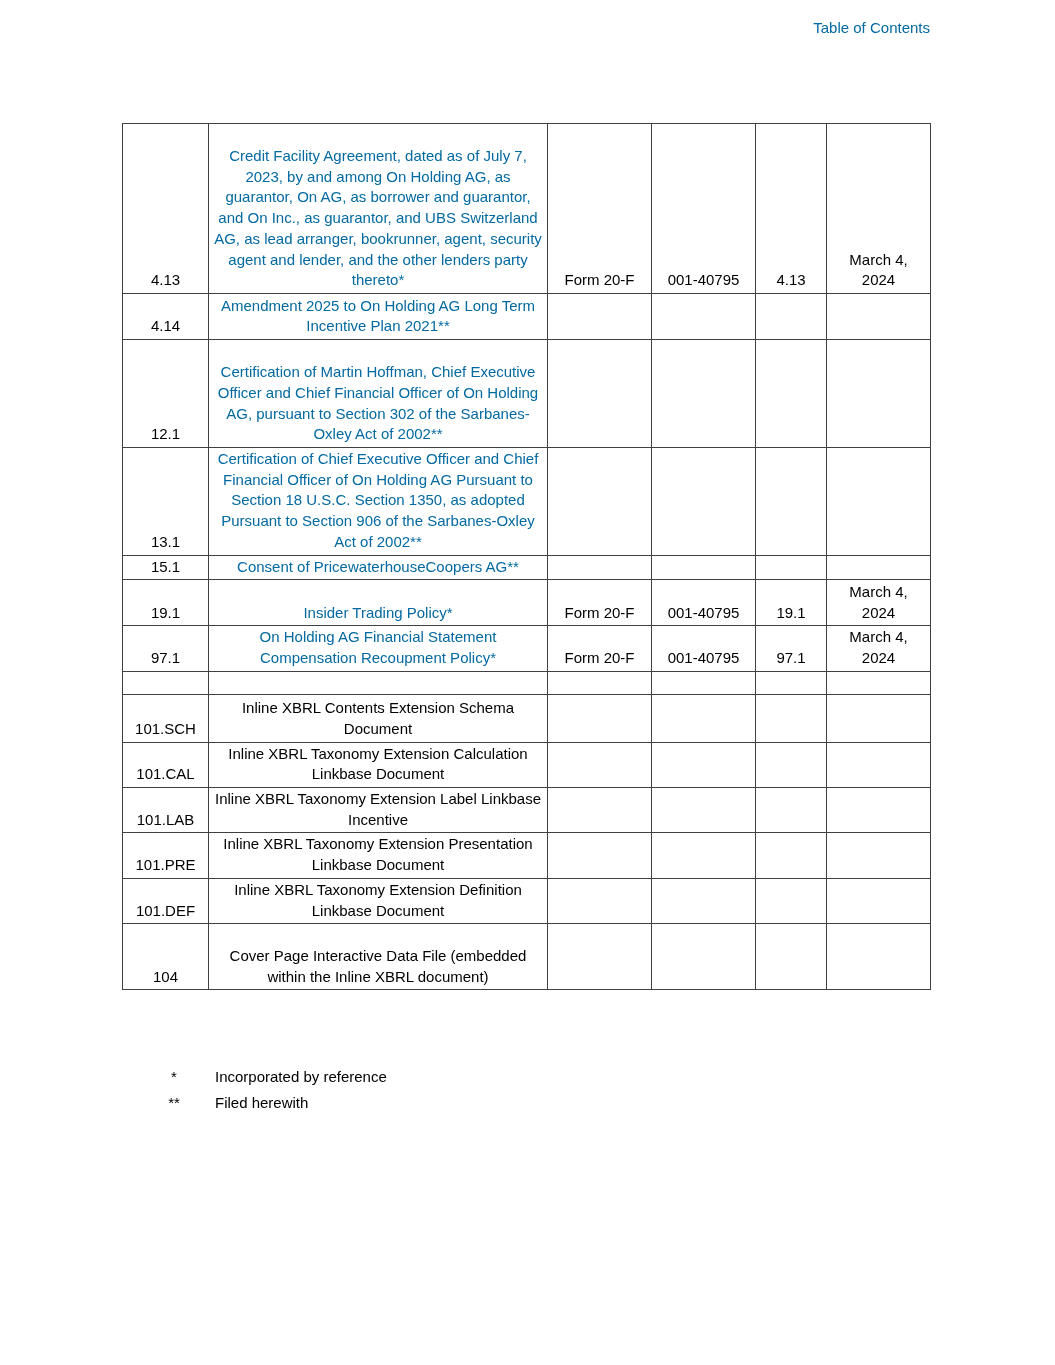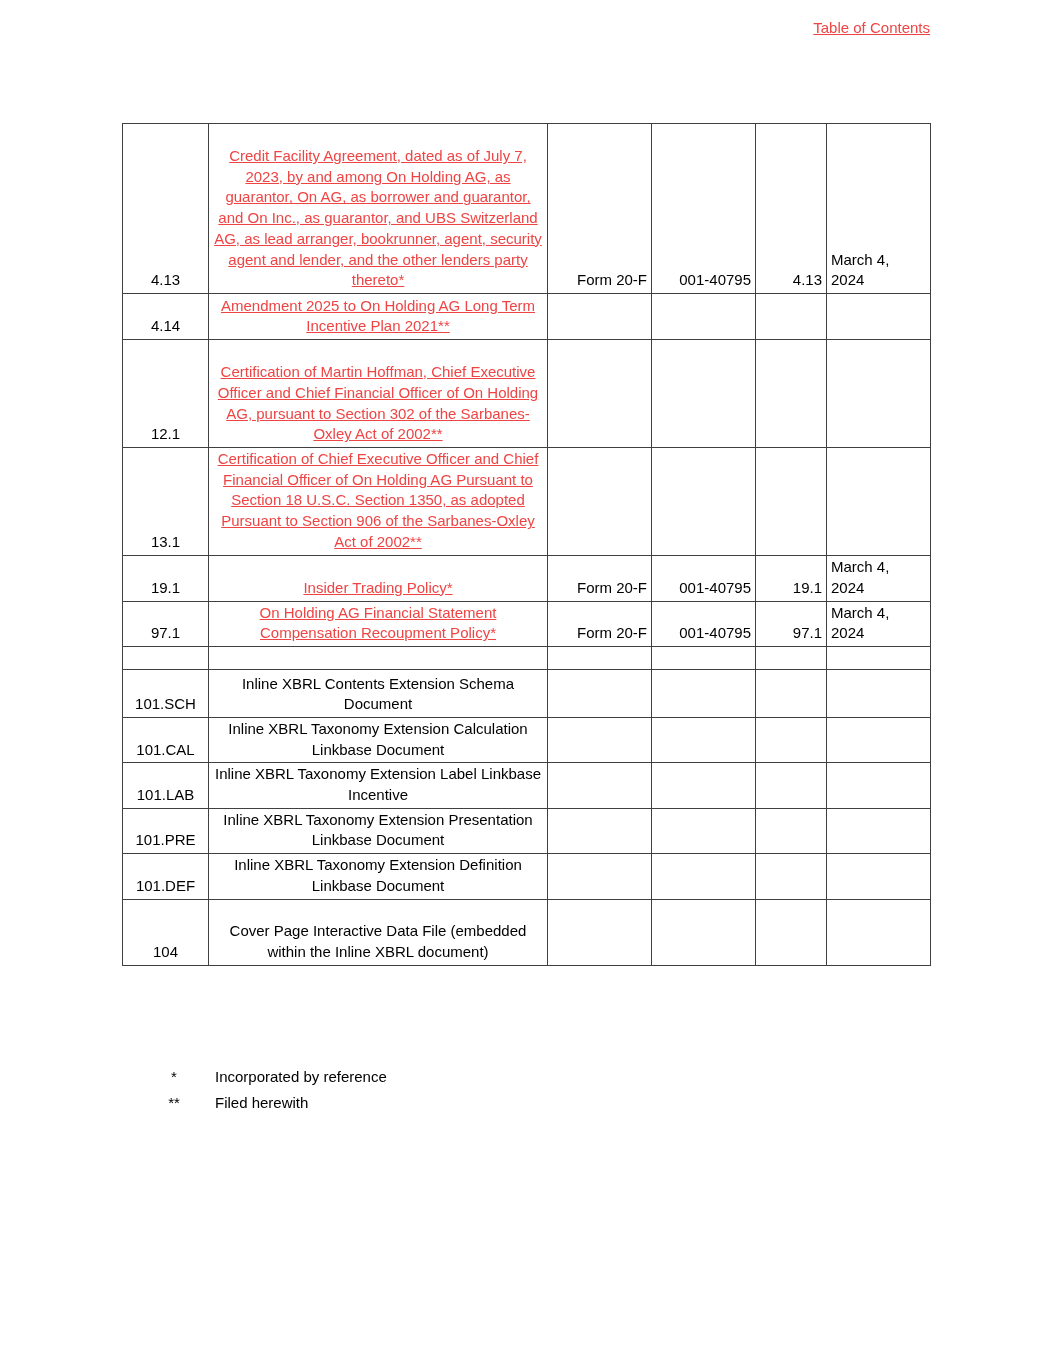--- a/index.html
+++ b/index.html
@@ -4,40 +4,40 @@
 <style>
   html,body{margin:0;padding:0;background:#fff;}
   .sheet{
     position:relative;
     width:1055px;height:1365px;
     background:#ffffff;
     font-family:"Liberation Sans","DejaVu Sans",sans-serif;
     font-size:15px;color:#000;
   }
   .toc-wrap{position:absolute;top:19px;right:125px;}
-  a.link{color:#ef4444;text-decoration:underline;cursor:pointer;}
+  a.link{color:#0369a1;cursor:pointer;}
   table.exhibits{
     position:absolute;left:122px;top:123px;
     width:808px;
     border-collapse:separate;border-spacing:0;
     table-layout:fixed;
     border-top:1px solid #404040;border-left:1px solid #404040;
   }
   table.exhibits td{
     border-right:1px solid #404040;border-bottom:1px solid #404040;
     vertical-align:bottom;
     padding:1px 4px 2px 4px;
     line-height:20.7px;
     overflow:hidden;
     word-wrap:break-word;
   }
   td.c-no{text-align:center;}
   td.c-desc{vertical-align:middle;text-align:center;padding:1px 6px 2px 6px;}
-  td.c-form,td.c-file,td.c-ex{text-align:right;}
-  td.c-date{text-align:left;padding:1px 10px 2px 10px;}
+  td.c-form,td.c-file,td.c-ex{text-align:center;}
+  td.c-date{text-align:center;padding:1px 10px 2px 10px;}
   tr.no-divider td{border-bottom:none;}
   .footnotes{position:absolute;left:122px;top:1068px;width:700px;}
   .fn-line{position:relative;height:26px;}
   .fn-marker{position:absolute;left:40px;width:24px;text-align:center;display:inline-block;}
   .fn-text{position:absolute;left:93px;}
 </style>
 </head>
 <body>
 
 <div class="sheet">
@@ -87,20 +87,28 @@
 
     <tr style="height:107px">
       <td class="c-no"><span>13.1</span></td>
       <td class="c-desc"><a class="link">Certification of Chief Executive Officer and Chief Financial Officer of On Holding AG Pursuant to Section 18 U.S.C. Section 1350, as adopted Pursuant to Section 906 of the Sarbanes-Oxley Act of 2002**</a></td>
       <td class="c-form"></td>
       <td class="c-file"></td>
       <td class="c-ex"></td>
       <td class="c-date"></td>
     </tr>
 
+    <tr style="height:24px">
+      <td class="c-no"><span>15.1</span></td>
+      <td class="c-desc"><a class="link">Consent of PricewaterhouseCoopers AG**</a></td>
+      <td class="c-form"></td>
+      <td class="c-file"></td>
+      <td class="c-ex"></td>
+      <td class="c-date"></td>
+    </tr>
 
     <tr style="height:46px">
       <td class="c-no"><span>19.1</span></td>
       <td class="c-desc"><a class="link">Insider Trading Policy*</a></td>
       <td class="c-form"><span>Form 20-F</span></td>
       <td class="c-file"><span>001-40795</span></td>
       <td class="c-ex"><span>19.1</span></td>
       <td class="c-date"><span>March 4, 2024</span></td>
     </tr>
 

